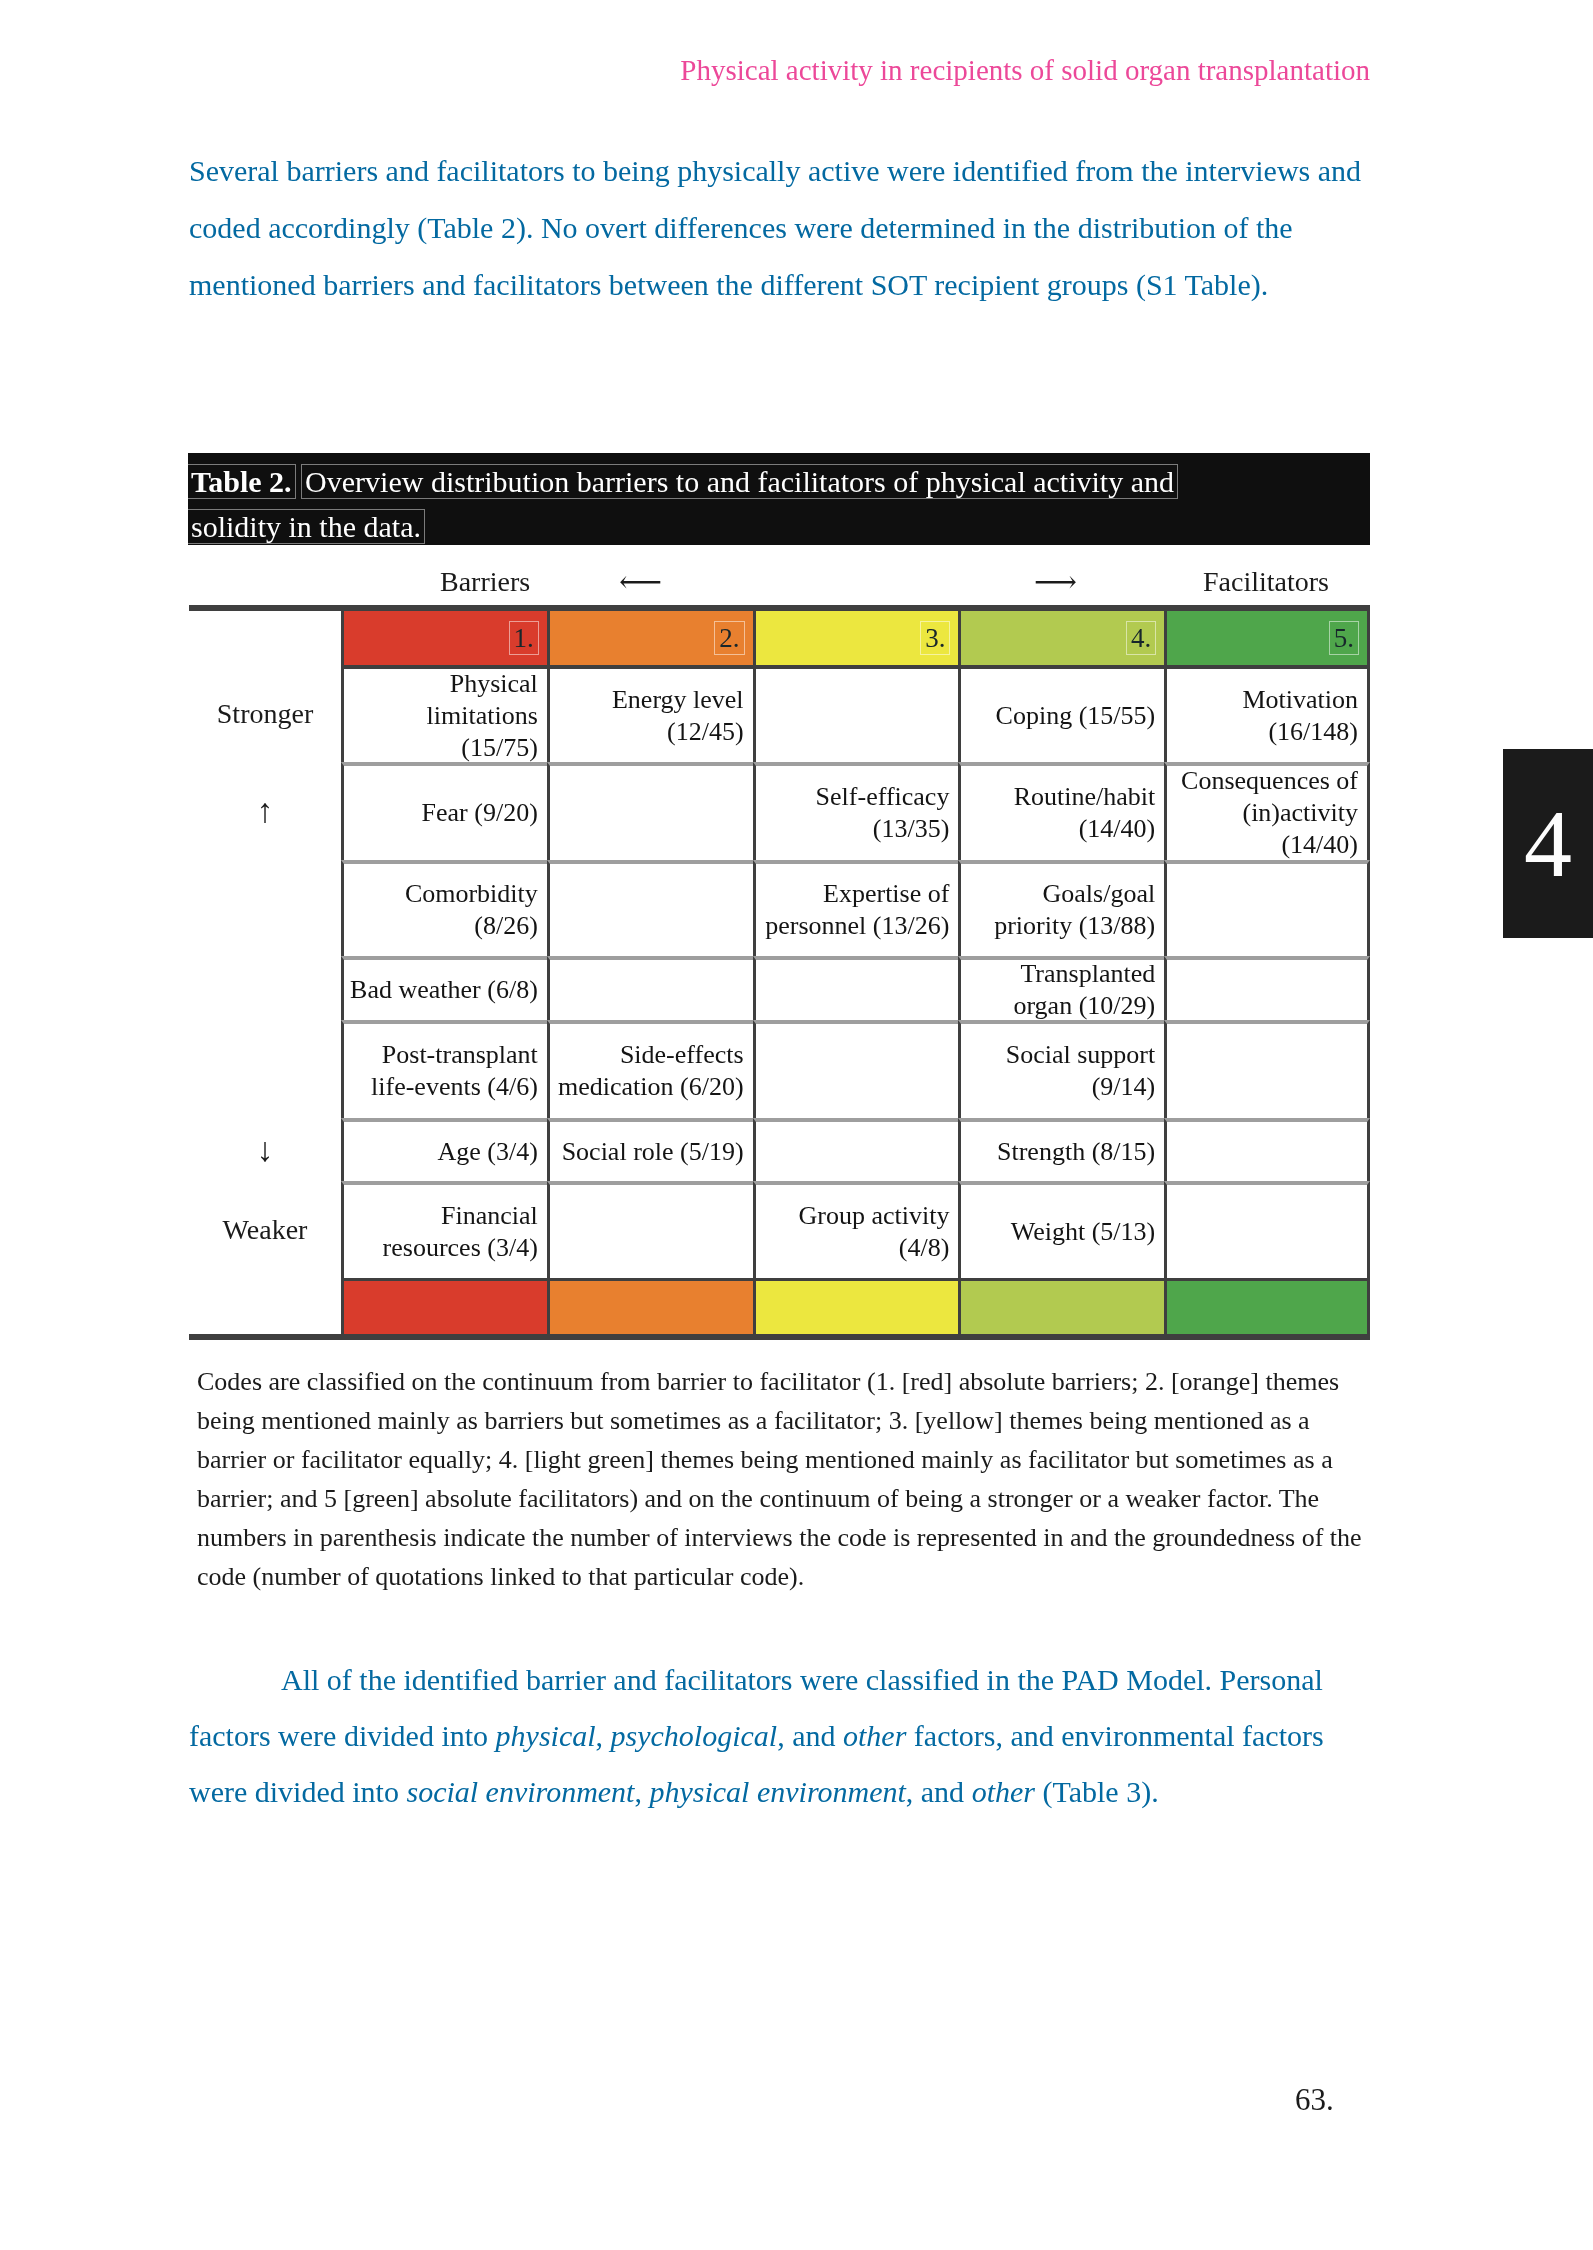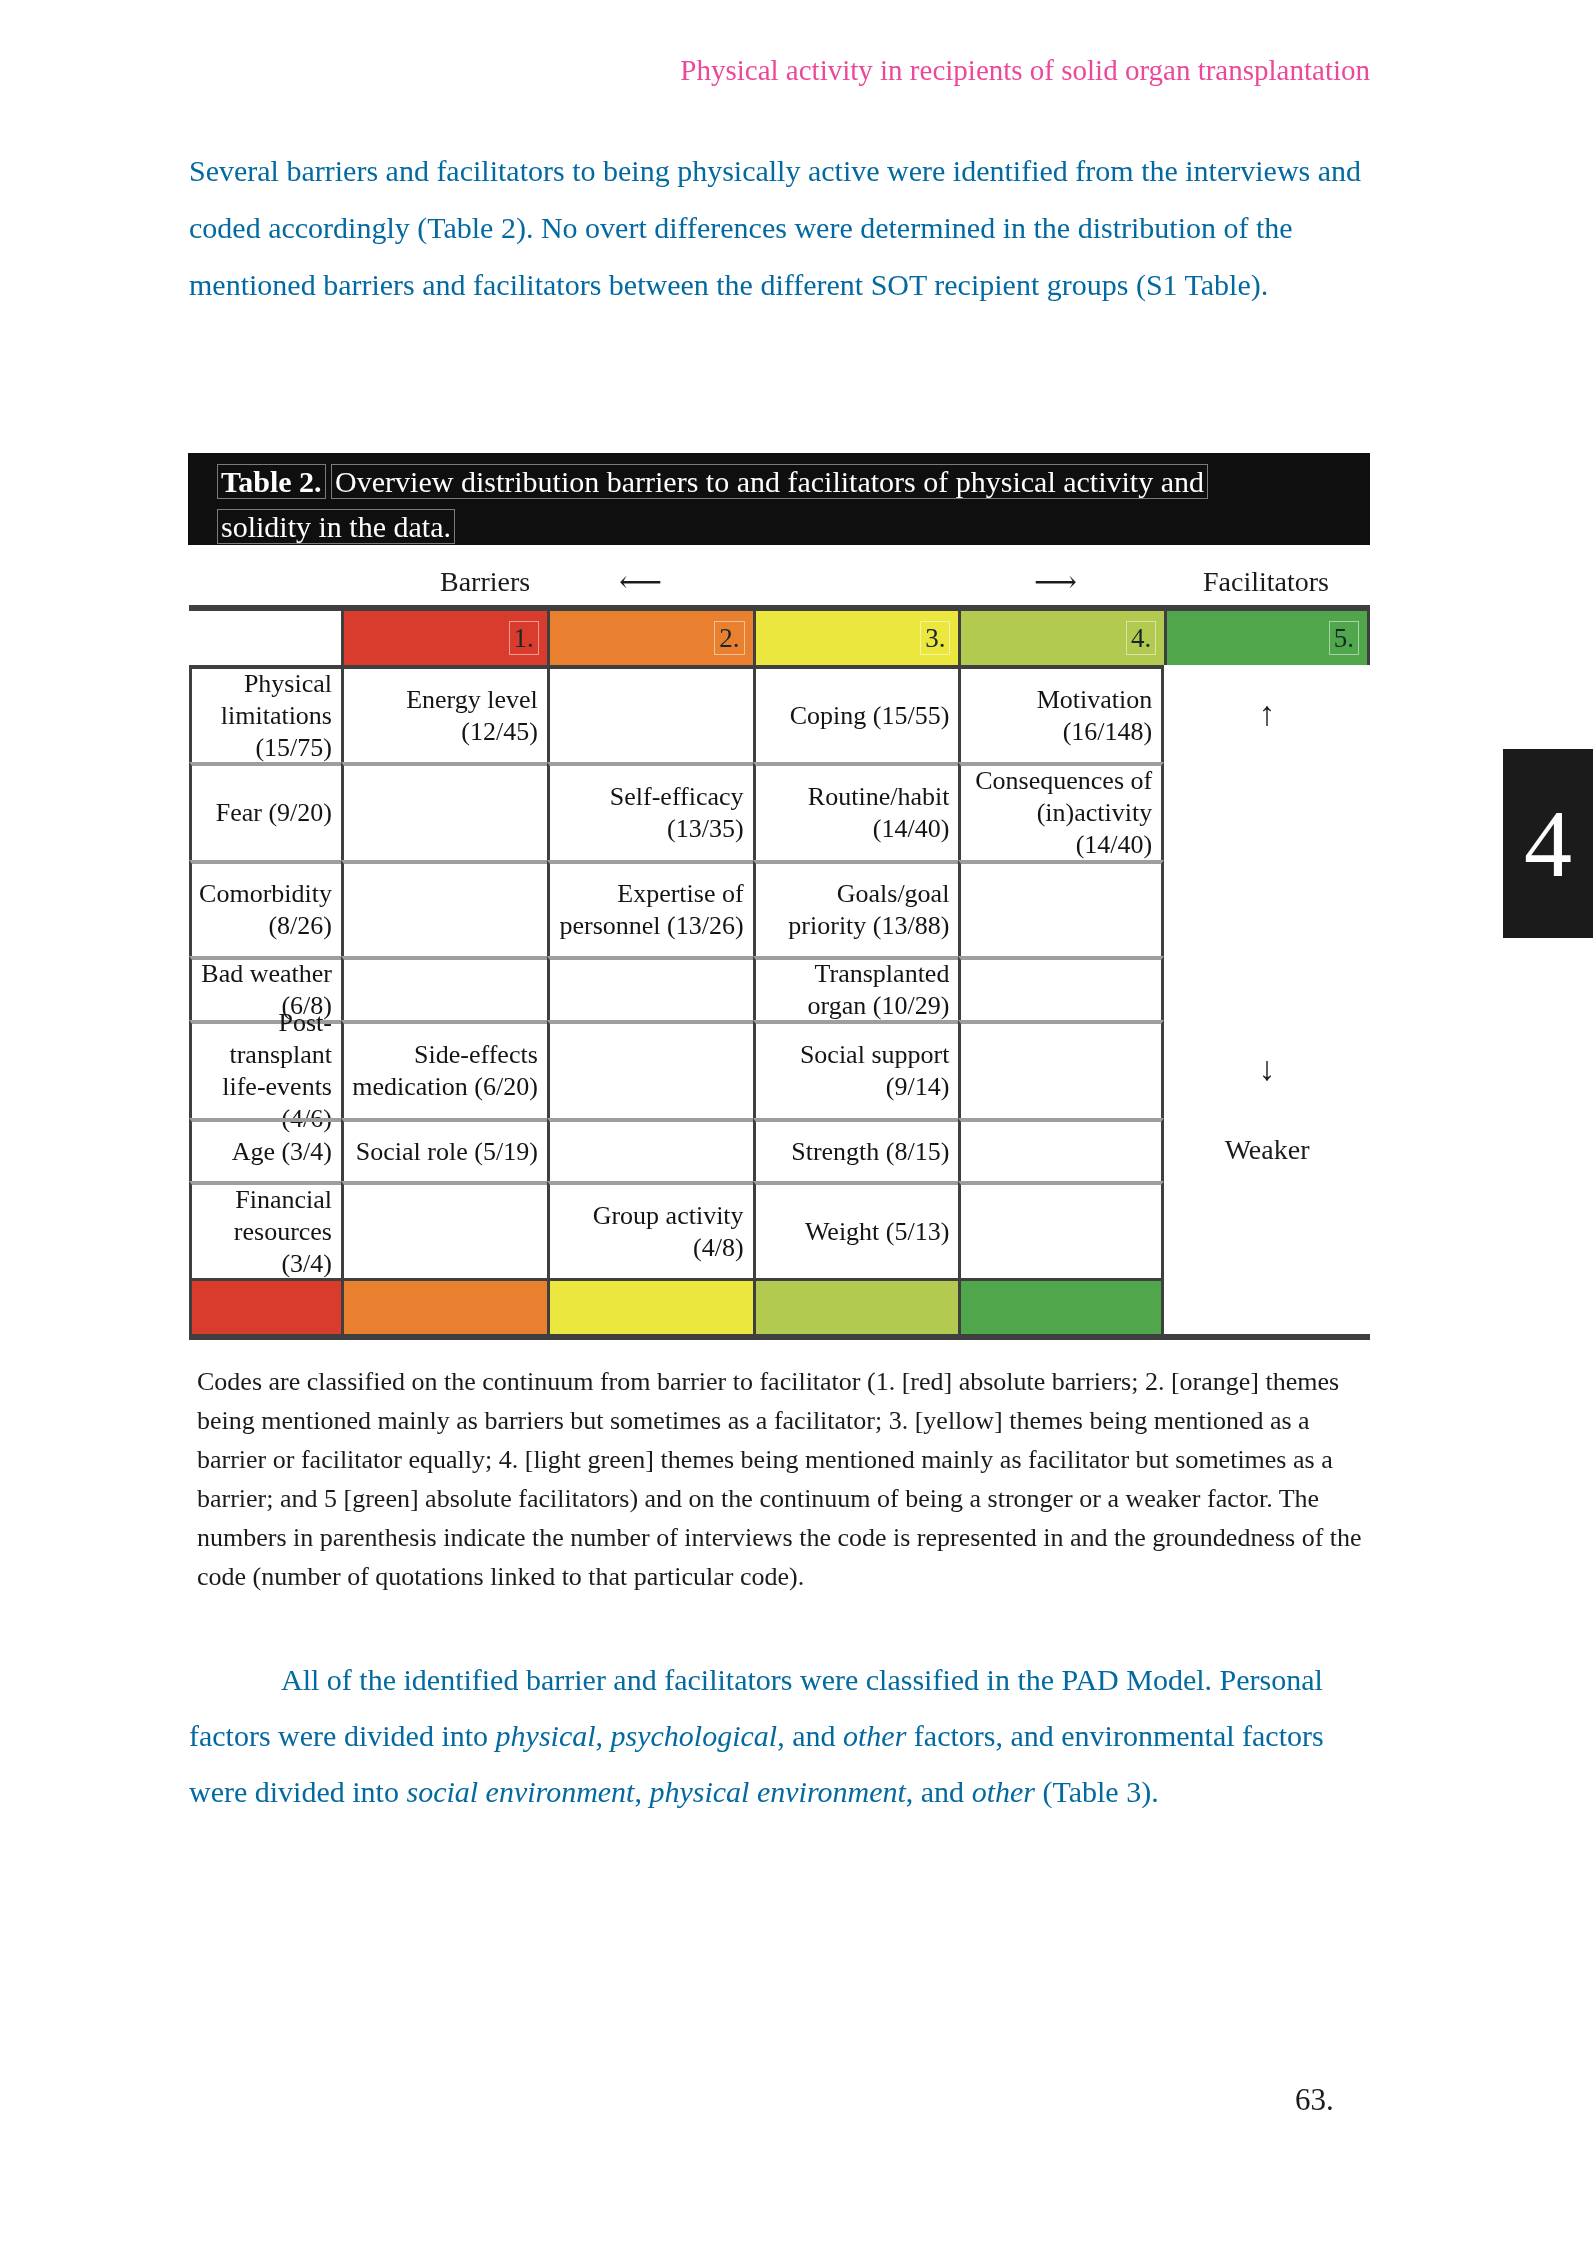--- a/index.html
+++ b/index.html
@@ -5,21 +5,21 @@
   * { box-sizing: border-box; margin: 0; padding: 0; }
   html,body { background:#ffffff; }
   body { font-family: "Liberation Serif", "DejaVu Serif", serif; color:#1a1a1a; }
   .page { position:relative; width:1593px; height:2250px; background:#ffffff; overflow:hidden; }
 
   .running-head { position:absolute; top:54px; right:223px; font-size:29px; color:#ec4899; white-space:nowrap; }
 
   .para { position:absolute; left:189px; width:1185px; font-size:30px; line-height:57px; color:#0369a1; text-align:left; }
   .para1 { top:142px; }
 
-  .tbar { position:absolute; left:188px; top:453px; width:1182px; height:92px; background:#0f0f0f; color:#ffffff; font-size:30px; line-height:45px; padding:6px 0 0 30px; }
+  .tbar { position:absolute; left:188px; top:453px; width:1182px; height:92px; background:#0f0f0f; color:#ffffff; font-size:30px; line-height:45px; padding:6px 0 0 0; }
   .tbar .boxed { outline:1px solid rgba(255,255,255,0.45); padding:0 3px; }
   .tbar b { font-weight:bold; }
 
   .axisrow { position:absolute; top:566px; left:189px; width:1181px; height:40px; font-size:28px; color:#1b1b1b; }
   .axisrow span { position:absolute; white-space:nowrap; }
   .ax-barriers { left:215px;margin-left:36px; }
   .ax-left-arrow { left:430px; top:-2px; font-size:30px; }
   .ax-right-arrow { left:845px; top:-2px; font-size:30px; }
   .ax-facilitators { left:1014px; }
 
@@ -78,20 +78,21 @@
     <div class="dcell scale" style="background: rgb(236, 231, 63);">
         <span class="numbox">3.</span>
       </div>
     <div class="dcell scale" style="background: rgb(178, 202, 80);">
         <span class="numbox">4.</span>
       </div>
     <div class="dcell scale rb" style="background: rgb(79, 166, 75);">
         <span class="numbox">5.</span>
       </div>
 
+    <div class="lcell">Stronger</div>
     <div class="dcell ds">Physical limitations (15/75)</div>
     <div class="dcell ds">Energy level (12/45)</div>
     <div class="dcell ds"></div>
     <div class="dcell ds">Coping (15/55)</div>
     <div class="dcell ds rb">Motivation (16/148)</div>
 
     <div class="lcell arrow">↑</div>
     <div class="dcell gs">Fear (9/20)</div>
     <div class="dcell gs"></div>
     <div class="dcell gs">Self-efficacy (13/35)</div>

